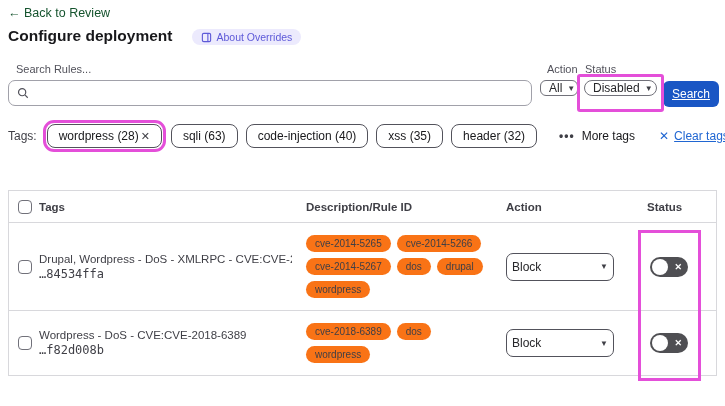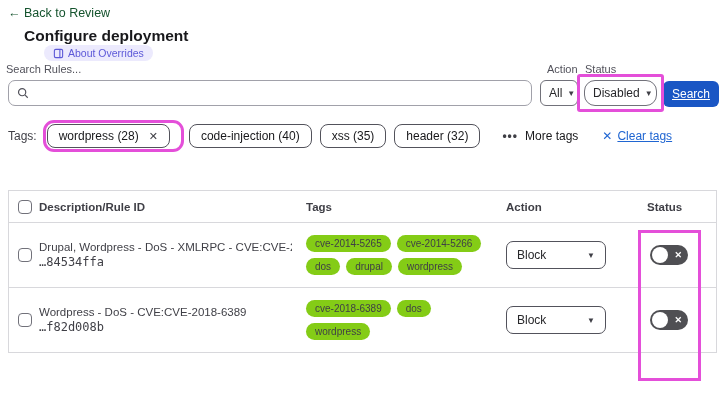--- a/index.html
+++ b/index.html
@@ -1,87 +1,87 @@
 <!DOCTYPE html>
 <html><head>
 <meta charset="utf-8">
 <style>
   * { margin:0; padding:0; box-sizing:border-box; }
   html,body { width:725px; height:406px; background:#ffffff; overflow:hidden;
               font-family:"Liberation Sans", sans-serif; color:#27272a; }
 
   
   .back-link { position:absolute; left:8px; top:6px; font-size:12.5px; color:#14532d; cursor:pointer; }
-  .title-row { position:absolute; left:24px; top:27px; display:flex; align-items:flex-start;flex-direction:column; }
+  .title-row { position:absolute; left:8px; top:27px; display:flex; align-items:flex-end; }
   .page-title { font-size:15.5px; font-weight:bold; color:#18181b; }
   .about-badge { margin-left:20px; display:inline-flex; align-items:center; gap:4px;
                  background:#eceafd; color:#5d59d8; font-size:10.5px; padding:2px 9px; border-radius:10px; cursor:pointer; }
 
   
   .field-label { position:absolute; font-size:11px; color:#52525b; }
   .search-box { position:absolute; left:8px; top:80px; width:524px; height:26px;
                 border:1px solid #a1a1aa; border-radius:7px; display:flex; align-items:center; padding:0 8px; background:#fff; }
-  .dd { position:absolute; height:26px; border:1px solid #71717a; border-radius:6px; background:#fff;
+  .dd { position:absolute; height:16px; border:1px solid #71717a; border-radius:6px; background:#fff;
         display:flex; align-items:center; justify-content:space-between; padding:0 8px; font-size:12px; color:#27272a; cursor:pointer; }
   .caret { font-size:8px; color:#3f3f46; margin-left:5px; }
   .search-btn { position:absolute; left:663px; top:81px; width:56px; height:26px; background:#1a56c4; color:#fff;
                 border:none; border-radius:6px; font-size:12px; font-family:"Liberation Sans",sans-serif; cursor:pointer;text-decoration:underline; }
 
   
   .hl { position:absolute; border:3px solid #e44fd9; pointer-events:none; z-index:50; }
 
   
   .tags-row { position:absolute; left:8px; top:119px; height:34px; display:flex; align-items:center; }
   .tags-label { font-size:12px; color:#3f3f46; margin-right:6px; }
   .sel-chip-wrap { border:3px solid #e44fd9; border-radius:11px; padding:1px; margin-right:5px; display:flex; align-items:center; }
   .chip { border:1px solid #52525b; border-radius:8px; background:#fff; font-size:12px; color:#18181b;
           padding:4px 11px; margin-right:8px; white-space:nowrap; cursor:pointer; }
-  .sel-chip-wrap .chip { margin-right:10px; display:flex; align-items:center; gap:10px; }
+  .sel-chip-wrap .chip { margin-right:0; display:flex; align-items:center; gap:2px; }
   .chip .x { font-size:11px; color:#3f3f46; }
   .more-tags { display:flex; align-items:center; gap:7px; font-size:12px; color:#18181b; margin-left:14px; cursor:pointer; white-space:nowrap; }
   .more-dots { font-weight:bold; letter-spacing:1px; color:#3f3f46; }
   .clear-tags { display:flex; align-items:center; gap:5px; margin-left:24px; font-size:12px; color:#2066d2; cursor:pointer; white-space:nowrap; }
   .clear-tags .lbl { text-decoration:underline; }
 
   
   .rules-table { position:absolute; left:8px; top:190px; width:709px; border:1px solid #d8d8dc; background:#fff; }
   .t-row { display:grid; grid-template-columns:30px 267px 200px 141px 1fr; align-items:center; }
   .t-head { height:32px; border-bottom:1px solid #d8d8dc; }
   .t-head span { font-size:11.5px; font-weight:bold; color:#3f3f46; }
   .t-body .t-row { border-bottom:1px solid #d8d8dc; padding:12px 0; }
   .t-body .t-row:last-child { border-bottom:none; }
   .cb { width:14px; height:14px; border:1.5px solid #71717a; border-radius:4px; background:#fff; margin-left:9px; cursor:pointer; }
   .desc-cell { padding-right:14px; }
   .row-desc { font-size:11.5px; color:#3f3f46; white-space:nowrap; overflow:hidden; display:block; }
   .row-id { font-size:12px; font-family:"DejaVu Sans Mono", monospace; color:#3f3f46; display:block; margin-top:2px; }
   .row-tags { display:flex; flex-wrap:wrap; gap:6px 6px; padding-right:16px; }
-  .pill { background:#84cc16; color:#3f3f46; font-size:10px; border-radius:9px; padding:3px 9px; white-space:nowrap; }
-  .action-select { width:100px; height:28px; border:1px solid #52525b; border-radius:7px; background:#fff;
-                   display:flex; align-items:center; justify-content:space-between; padding:0 10px; font-size:12px; cursor:pointer;gap:28px; }
+  .pill { background:#f97316; color:#3f3f46; font-size:10px; border-radius:9px; padding:3px 9px; white-space:nowrap; }
+  .action-select { width:108px; height:28px; border:1px solid #52525b; border-radius:7px; background:#fff;
+                   display:flex; align-items:center; justify-content:space-between; padding:0 5px; font-size:12px; cursor:pointer;gap:28px; }
   .toggle { width:38px; height:20px; background:#4f4f53; border-radius:10px; position:relative; margin-left:3px; cursor:pointer; }
   .toggle .knob { position:absolute; left:2px; top:2px; width:16px; height:16px; background:#fff; border-radius:50%; }
   .toggle .off-x { position:absolute; right:6px; top:50%; transform:translateY(-50%); color:#fff; font-size:9px; font-weight:bold; }
   .status-cell { display:flex; align-items:center; }
 </style>
 </head>
 <body>
 
 <a class="back-link">← Back to Review</a>
 <div class="title-row">
   <span class="page-title">Configure deployment</span>
   <span class="about-badge">
     <svg width="11" height="11" viewBox="0 0 12 12">
       <rect x="1.5" y="1.5" width="9" height="9" rx="1.5" fill="none" stroke="#5d59d8" stroke-width="1.2"></rect>
       <line x1="7.5" y1="1.5" x2="7.5" y2="10.5" stroke="#5d59d8" stroke-width="1.2"></line>
     </svg>
     <span>About Overrides</span>
   </span>
 </div>
 
-<span class="field-label" style="left:6px; top:63px;">Search Rules...</span>
+<span class="field-label" style="left:16px; top:63px;">Search Rules...</span>
 <div class="search-box">
   <svg width="12" height="12" viewBox="0 0 14 14">
     <circle cx="6" cy="6" r="4.2" fill="none" stroke="#52525b" stroke-width="1.4"></circle>
     <line x1="9.2" y1="9.2" x2="12.5" y2="12.5" stroke="#52525b" stroke-width="1.4"></line>
   </svg>
 </div>
 
 <span class="field-label" style="left:547px; top:63px;">Action</span>
 <div class="dd" style="left:540px; top:80px; width:38px;">
   <span>All</span>
@@ -99,52 +99,54 @@
 
 <div class="tags-row">
   <span class="tags-label">Tags:</span>
   <span class="sel-chip-wrap">
     <span class="chip">
       <span>wordpress (28)</span>
       <span class="x">✕</span>
     </span>
   </span>
   <span style="display:flex;">
+      <span class="chip">sqli (63)</span>
       <span class="chip">code-injection (40)</span>
       <span class="chip">xss (35)</span>
       <span class="chip">header (32)</span>
     </span>
   <span class="more-tags">
     <span class="more-dots">•••</span>
     <span>More tags</span>
   </span>
   <span class="clear-tags">
     <span>✕</span>
     <span class="lbl">Clear tags</span>
   </span>
 </div>
 
 <div class="rules-table">
   <div class="t-row t-head">
     <span class="cb"></span>
+    <span>Tags</span>
     <span>Description/Rule ID</span>
-    <span>Tags</span>
     <span>Action</span>
     <span>Status</span>
   </div>
   <div class="t-body">
   <div class="t-row">
     <span class="cb"></span>
     <span class="desc-cell">
       <span class="row-desc">Drupal, Wordpress - DoS - XMLRPC - CVE:CVE-2...</span>
       <span class="row-id">…84534ffa</span>
     </span>
     <span class="row-tags">
           <span class="pill">cve-2014-5265</span>
           <span class="pill">cve-2014-5266</span>
+          <span class="pill">cve-2014-5267</span>
           <span class="pill">dos</span>
           <span class="pill">drupal</span>
           <span class="pill">wordpress</span>
         </span>
     <span>
       <span class="action-select">
         <span class="action-value">Block</span>
         <span class="caret">▼</span>
       </span>
     </span>

